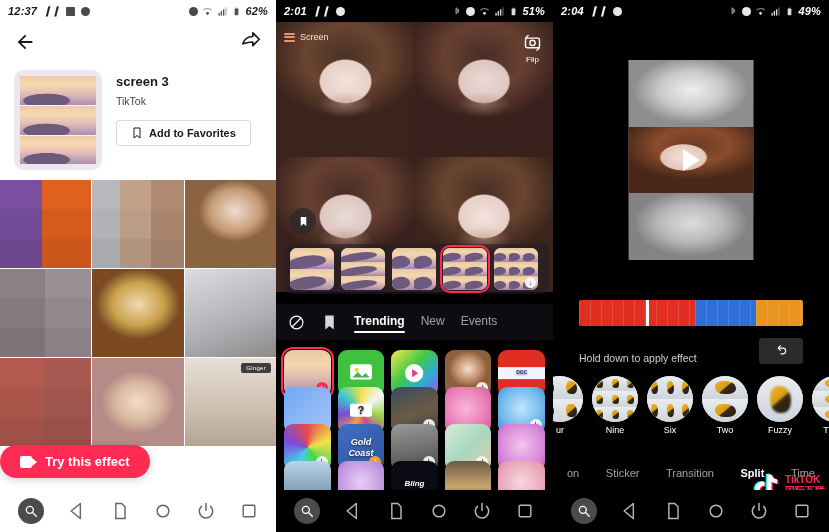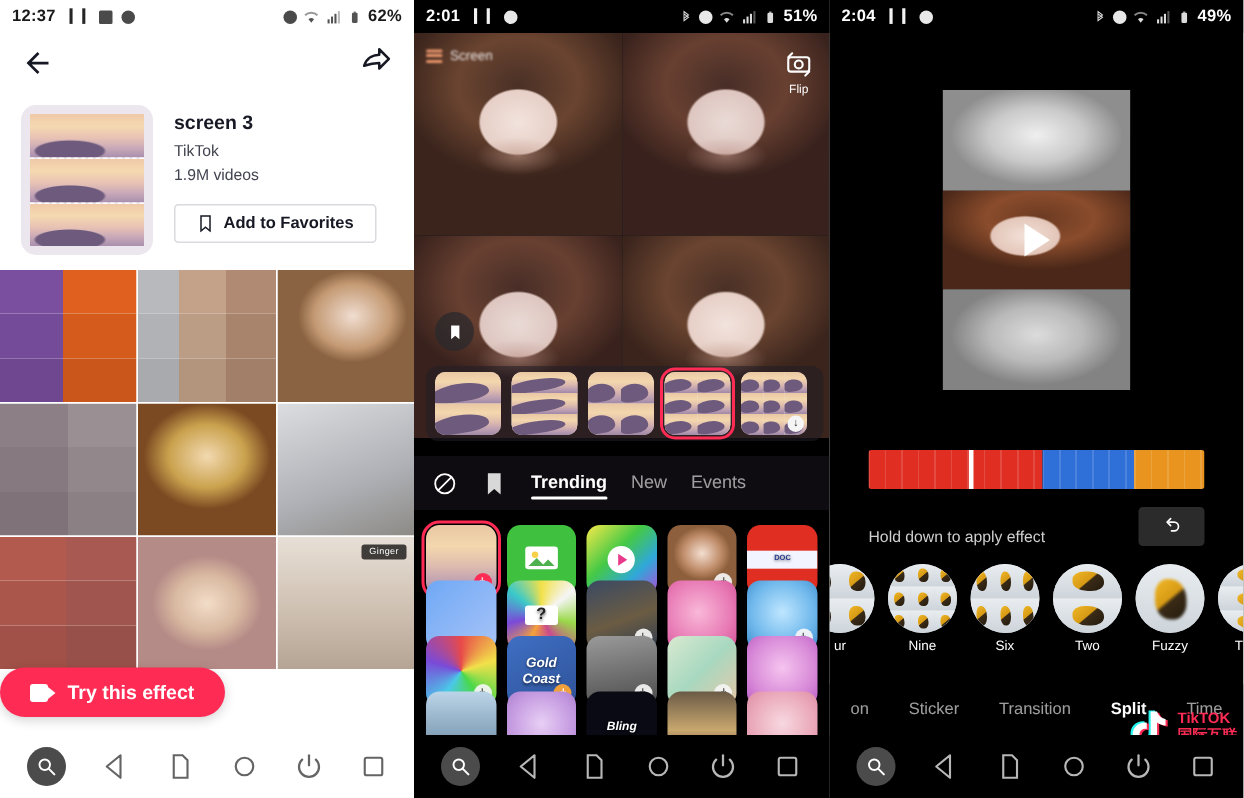--- a/index.html
+++ b/index.html
@@ -13,20 +13,21 @@
   .panel { position: relative; overflow: hidden; height: 532px; }
   .p1 { width: 276px; background: #ffffff; }
   .p2 { width: 277px; background: #000000; }
   .p3 { width: 276px; background: #000000; }
 
   
   .statusbar {
     height: 22px; display: flex; align-items: center;
     padding: 0 8px; font-size: 11px; font-weight: bold;
     letter-spacing: .2px;
+    font-style: italic;
   }
   .statusbar.light { background: #ffffff; color: #1a1a1a; }
   .statusbar.dark  { background: #000000; color: #ffffff; }
   .sb-left { display: flex; align-items: center; gap: 6px; }
   .sb-right { margin-left: auto; display: flex; align-items: center; gap: 4px; }
   .sb-ico { font-size: 10px; line-height: 1; opacity: .95; display: inline-block; }
   .sb-sq { width: 9px; height: 9px; border-radius: 1px; display: inline-block; }
   .statusbar.light .sb-sq { background: #4a4a4a; }
   .statusbar.dark  .sb-sq { background: #e8e8e8; }
   .sb-pct { font-size: 11px; font-weight: bold; }
@@ -302,21 +303,20 @@
 
     <div class="effect-card">
       <div class="eff-thumb">
         <div class="strip"></div>
         <div class="strip"></div>
         <div class="strip"></div>
       </div>
       <div class="eff-meta">
         <div class="eff-title">screen 3</div>
         <div class="eff-sub">TikTok</div>
-        <div class="eff-sub">1.9M videos</div>
         <div class="fav-btn">
           <svg viewBox="0 0 24 24">
               <path d="M6 2h12v20l-6-5-6 5z" fill="none" stroke="#161823" stroke-width="2"></path>
             </svg>
           <span>Add to Favorites</span>
         </div>
       </div>
     </div>
 
     <div class="vid-grid">

